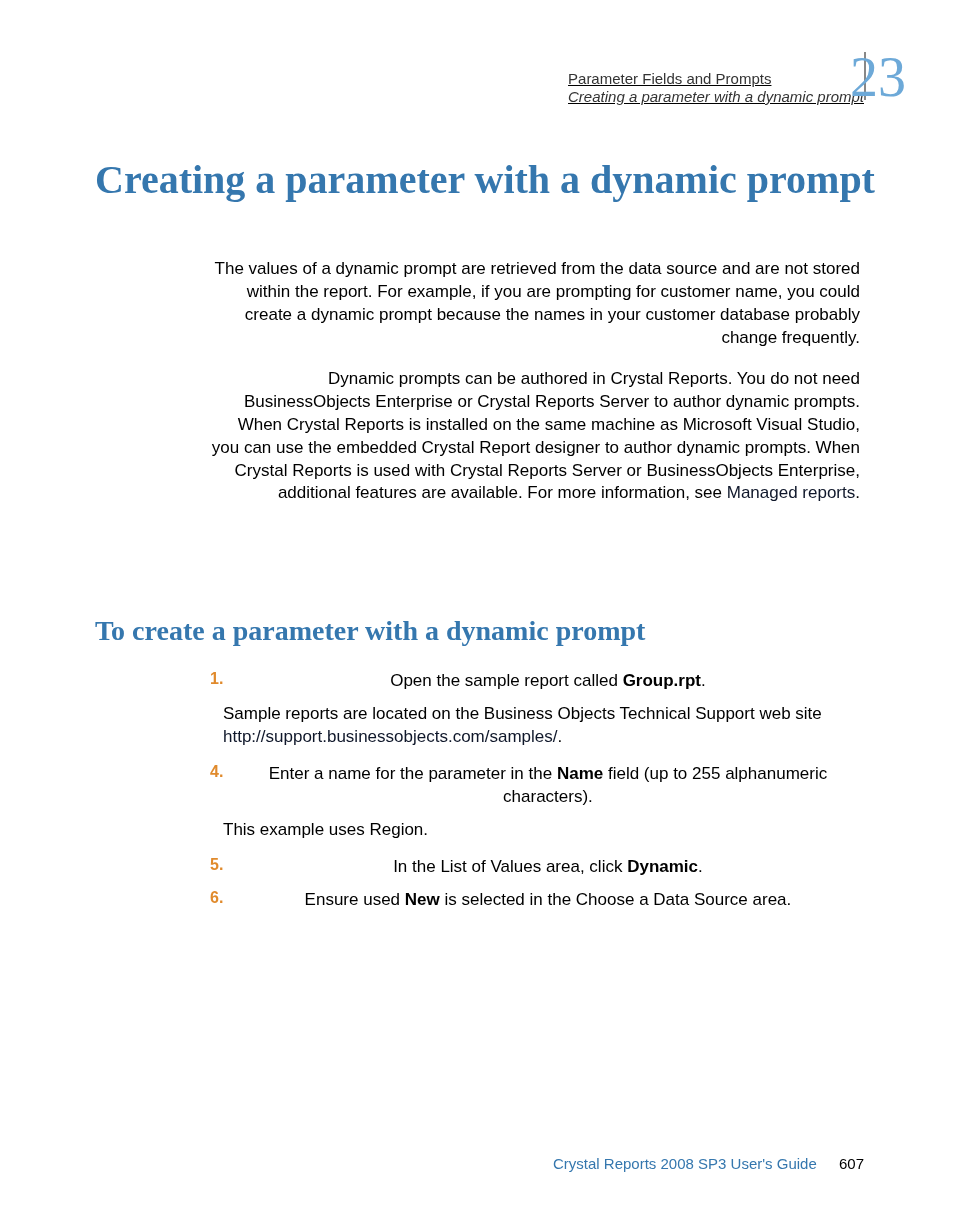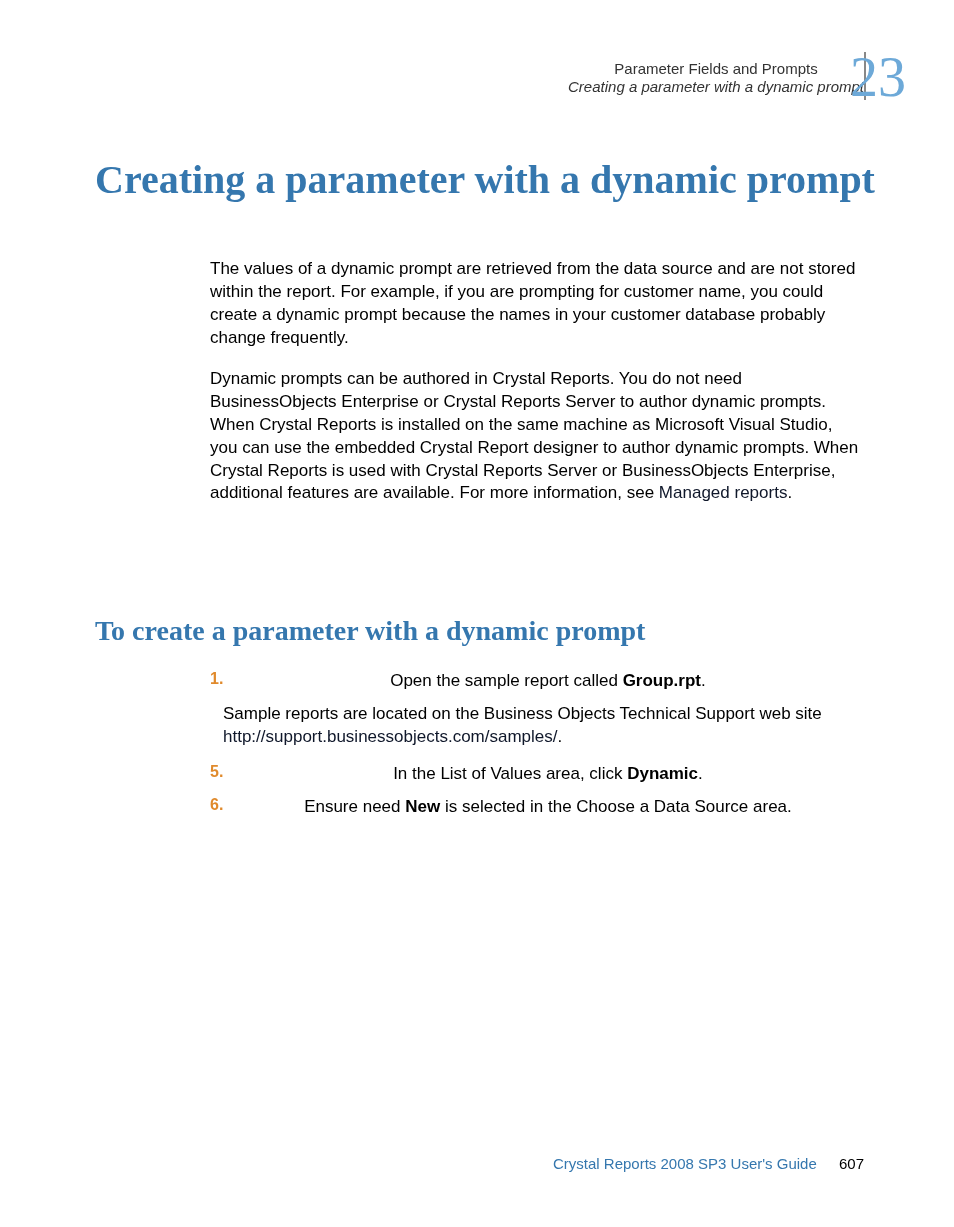--- a/index.html
+++ b/index.html
@@ -6,23 +6,24 @@
   body {
     font-family: Arial, Helvetica, sans-serif;
     width: 954px;
     height: 1227px;
     background: #fff;
     position: relative;
     color: #000;
   }
   .header {
     position: absolute;
-    top: 60px;
+    top: 70px;
     right: 90px;
-    text-align: center;
+    text-align: left;
+    text-decoration: underline;
   }
   .header-line1 {
     font-size: 15px;
     color: #333;
     display: inline;
   }
   .header-line2 {
     font-size: 15px;
     font-style: italic;
     color: #333;
@@ -53,20 +54,21 @@
     position: absolute;
     top: 155px;
     left: 95px;
     line-height: 1.25;
   }
   .body-content {
     position: absolute;
     top: 258px;
     left: 210px;
     width: 650px;
+    text-align: right;
   }
   .para {
     font-size: 17px;
     line-height: 1.35;
     margin-bottom: 18px;
     color: #000;
   }
   .link {
     color: #0f172a;
   }
@@ -172,32 +174,39 @@
     <span class="step-body">
       <span>Open the sample report called </span><span class="bold">Group.rpt</span><span>.</span>
     </span>
     <div class="step-sub">
       <span>Sample reports are located on the Business Objects Technical Support web site </span><a class="link">http://support.businessobjects.com/samples/</a><span>.</span>
     </div>
   </div>
 
 
 
+  <div class="step">
+    <span class="step-num">4.</span>
+    <span class="step-body">
+      <span>Enter a name for the parameter in the </span><span class="bold">Name</span><span> field (up to 255 alphanumeric characters).</span>
+    </span>
+    <div class="step-sub">This example uses Region.</div>
+  </div>
 
   <div class="step">
     <span class="step-num">5.</span>
     <span class="step-body">
       <span>In the List of Values area, click </span><span class="bold">Dynamic</span><span>.</span>
     </span>
   </div>
 
   <div class="step">
     <span class="step-num">6.</span>
     <span class="step-body">
-      <span>Ensure need </span><span class="bold">New</span><span> is selected in the Choose a Data Source area.</span>
+      <span>Ensure used </span><span class="bold">New</span><span> is selected in the Choose a Data Source area.</span>
     </span>
   </div>
 
 </div>
 
 <div class="footer">
   <span>Crystal Reports 2008 SP3 User's Guide</span>
   <span class="page-num">607</span>
 </div>
 

